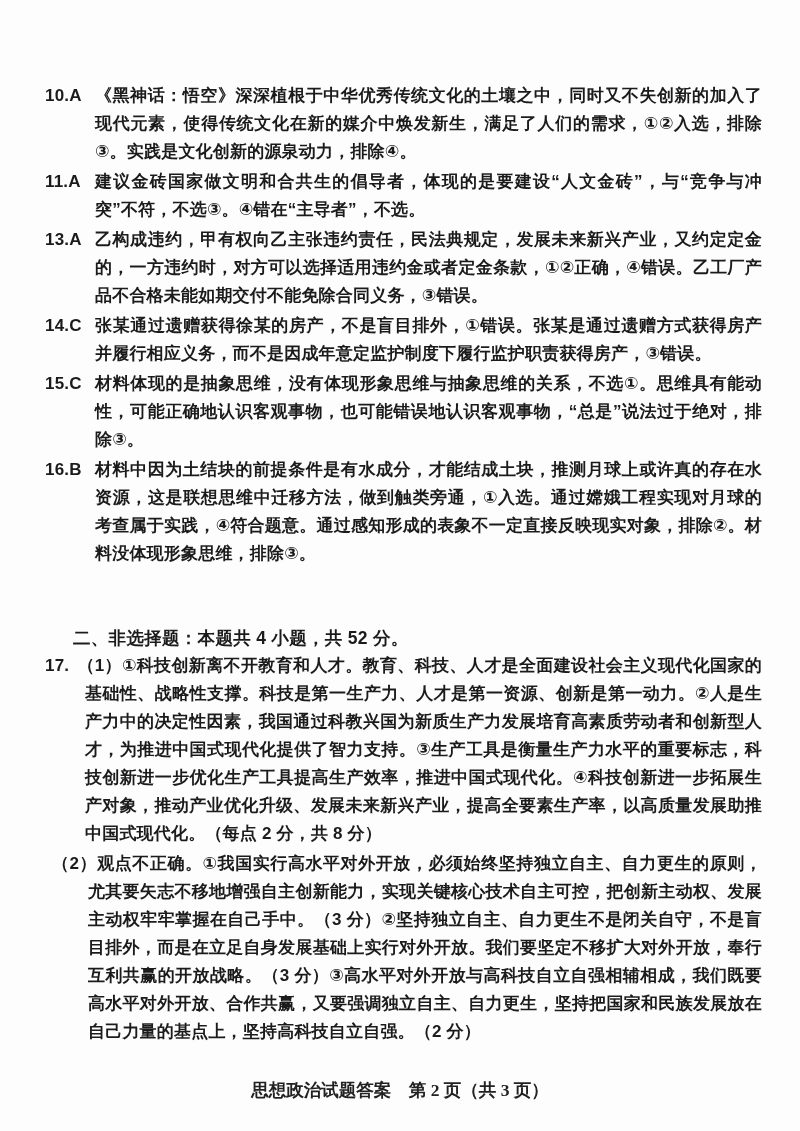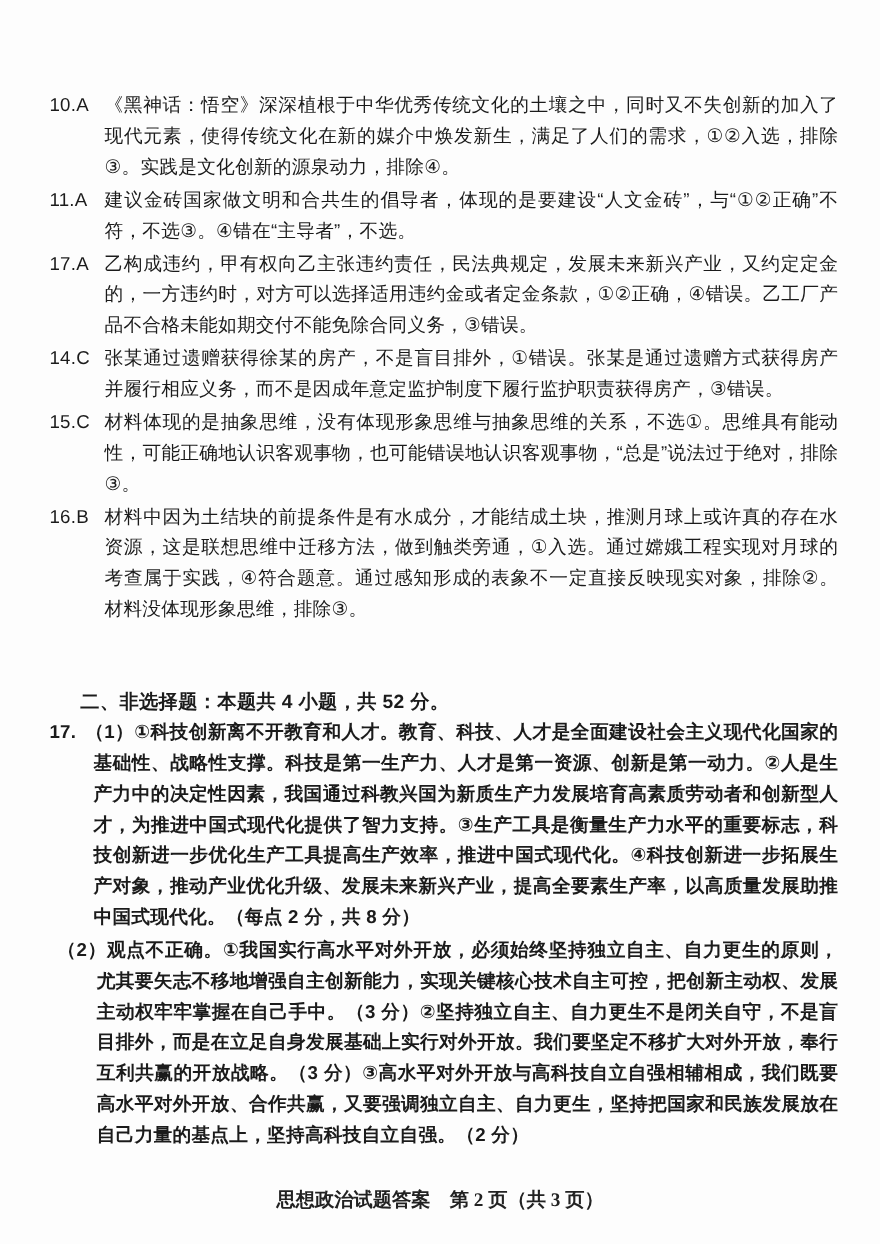--- a/index.html
+++ b/index.html
@@ -17,21 +17,21 @@
     width: 800px;
     height: 1131px;
     padding: 82px 38px 0 45px;
     position: relative;
   }
   .answers { }
   .answer {
     display: flex;
     font-size: 17px;
     line-height: 28px;
-    font-weight: 400;
+    font-weight: 700;
     margin-bottom: 2px;
     letter-spacing: 0.2px;
   }
   .answer-label {
     flex: 0 0 50px;
     width: 50px;
   }
   .answer-text {
     flex: 1;
     text-align: justify;
@@ -83,26 +83,26 @@
 
   <div class="answers">
 
     <div class="answer">
       <div class="answer-label">10.A</div>
       <div class="answer-text">《黑神话：悟空》深深植根于中华优秀传统文化的土壤之中，同时又不失创新的加入了现代元素，使得传统文化在新的媒介中焕发新生，满足了人们的需求，①②入选，排除③。实践是文化创新的源泉动力，排除④。</div>
     </div>
 
     <div class="answer">
       <div class="answer-label">11.A</div>
-      <div class="answer-text">建议金砖国家做文明和合共生的倡导者，体现的是要建设“人文金砖”，与“①②正确”不符，不选③。④错在“主导者”，不选。</div>
+      <div class="answer-text">建议金砖国家做文明和合共生的倡导者，体现的是要建设“人文金砖”，与“竞争与冲突”不符，不选③。④错在“主导者”，不选。</div>
     </div>
 
 
     <div class="answer">
-      <div class="answer-label">17.A</div>
+      <div class="answer-label">13.A</div>
       <div class="answer-text">乙构成违约，甲有权向乙主张违约责任，民法典规定，发展未来新兴产业，又约定定金的，一方违约时，对方可以选择适用违约金或者定金条款，①②正确，④错误。乙工厂产品不合格未能如期交付不能免除合同义务，③错误。</div>
     </div>
 
     <div class="answer">
       <div class="answer-label">14.C</div>
       <div class="answer-text">张某通过遗赠获得徐某的房产，不是盲目排外，①错误。张某是通过遗赠方式获得房产并履行相应义务，而不是因成年意定监护制度下履行监护职责获得房产，③错误。</div>
     </div>
 
     <div class="answer">
       <div class="answer-label">15.C</div>

